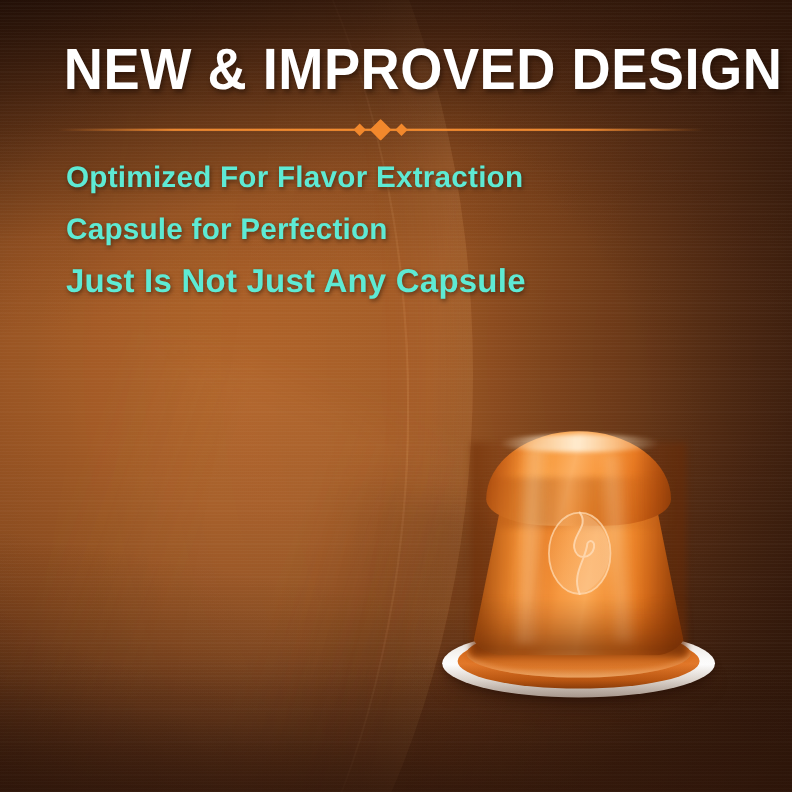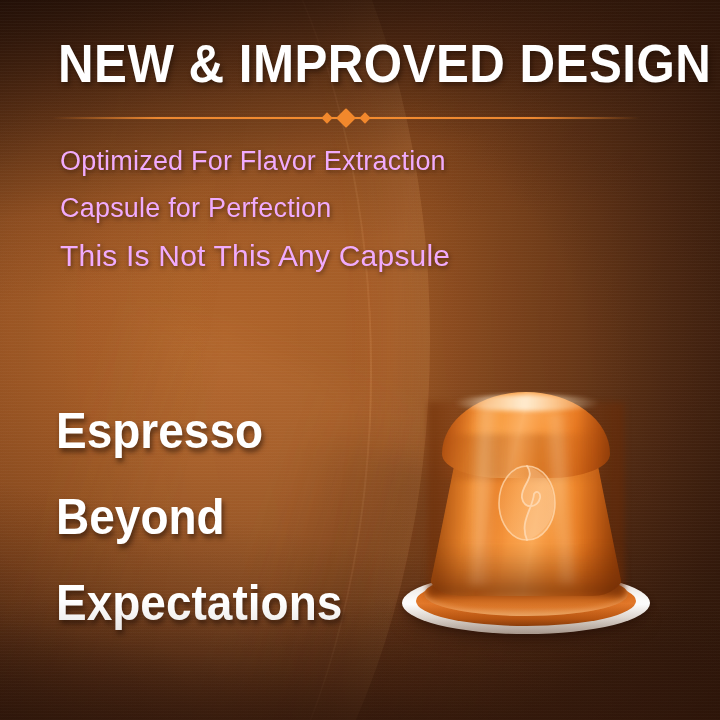--- a/index.html
+++ b/index.html
@@ -168,23 +168,23 @@
     margin-top: -4px;
   }
 
   .features {
     position: absolute;
     left: 60px;
     top: 138px;
     width: 600px;
   }
   .feature-line {
-    color: #f0abfc;
+    color: #5eead4;
     font-family: "Liberation Sans", sans-serif;
-    font-weight: 400;
+    font-weight: 700;
     font-size: 27px;
     line-height: 47px;
     letter-spacing: 0.2px;
     text-shadow: 1px 2px 4px rgba(30,12,4,0.5);
     white-space: nowrap;
   }
   .feature-line.emph {
     font-size: 30px;
   }
 
@@ -404,28 +404,23 @@
     <div class="divider">
       <div class="line"></div>
       <div class="dia small-l"></div>
       <div class="dia big"></div>
       <div class="dia small-r"></div>
     </div>
 
     <div class="features">
       <div class="feature-line">Optimized For Flavor Extraction</div>
       <div class="feature-line">Capsule for Perfection</div>
-      <div class="feature-line emph">This Is Not This Any Capsule</div>
+      <div class="feature-line emph">Just Is Not Just Any Capsule</div>
     </div>
 
-    <div class="bigtext">
-      <div class="big-line">Espresso</div>
-      <div class="big-line">Beyond</div>
-      <div class="big-line">Expectations</div>
-    </div>
 
     <div class="capsule-wrap">
       <div class="cap-shadow"></div>
       <div class="cap-flange"></div>
       <div class="cap-flange-inner"></div>
       <div class="cap-flange-ring"></div>
       <div class="cap-body"></div>
       <div class="cap-dome"></div>
       <div class="cap-band"></div>
       <div class="cap-side-hl"></div>

